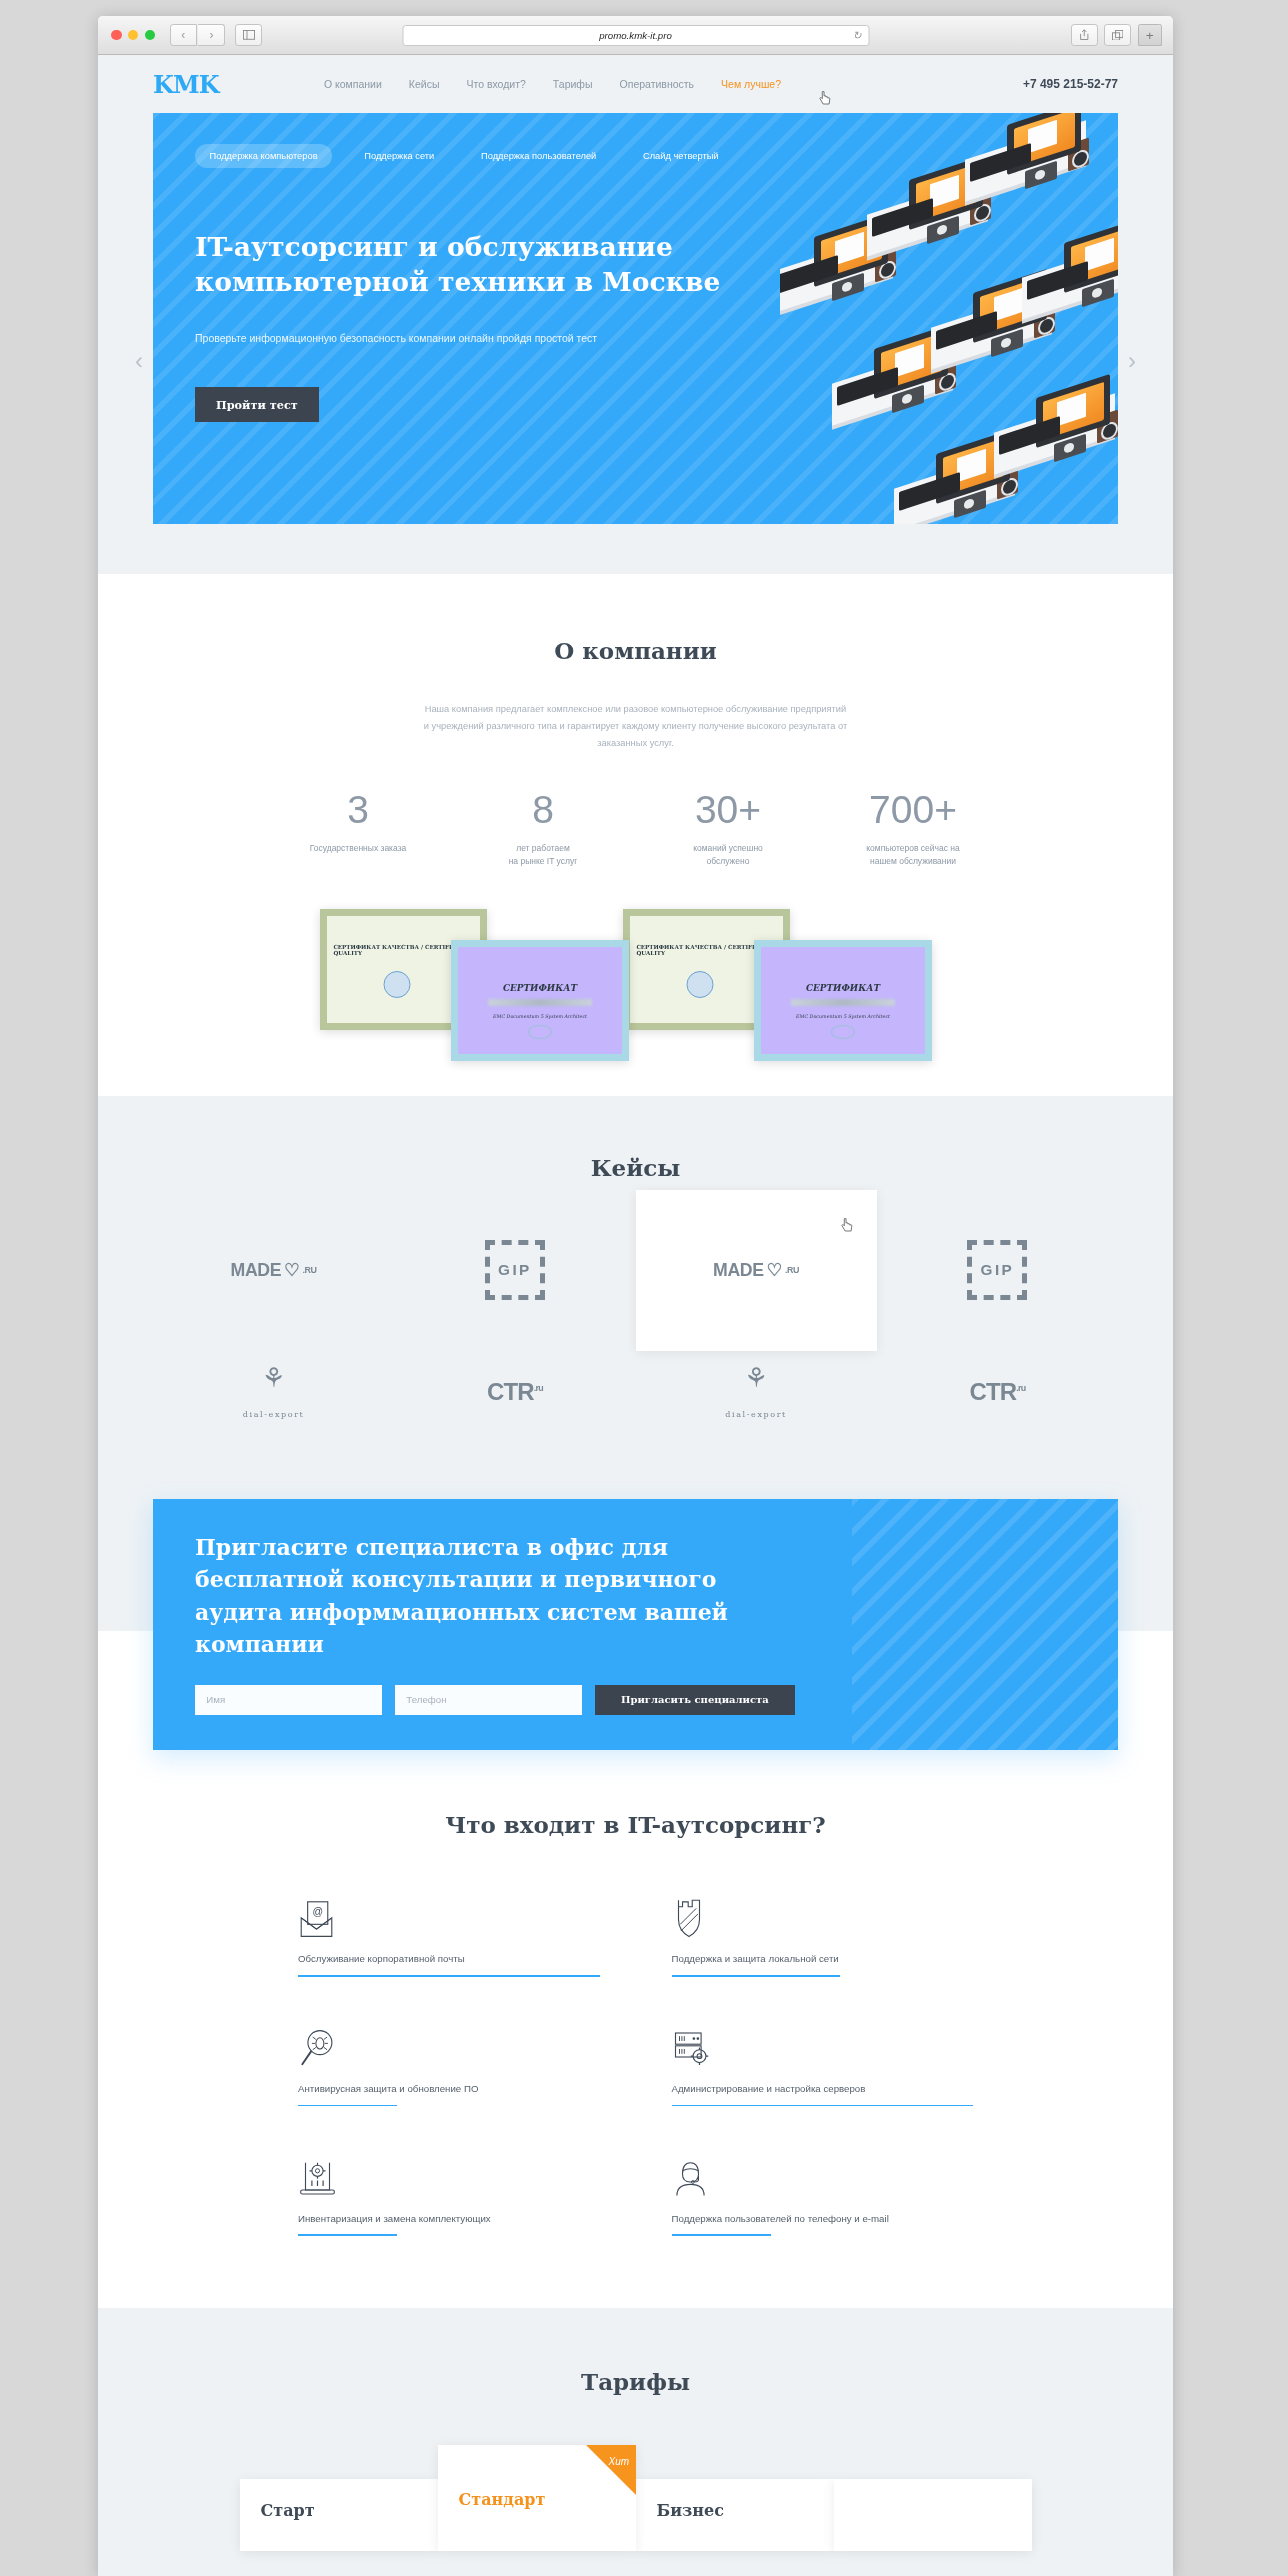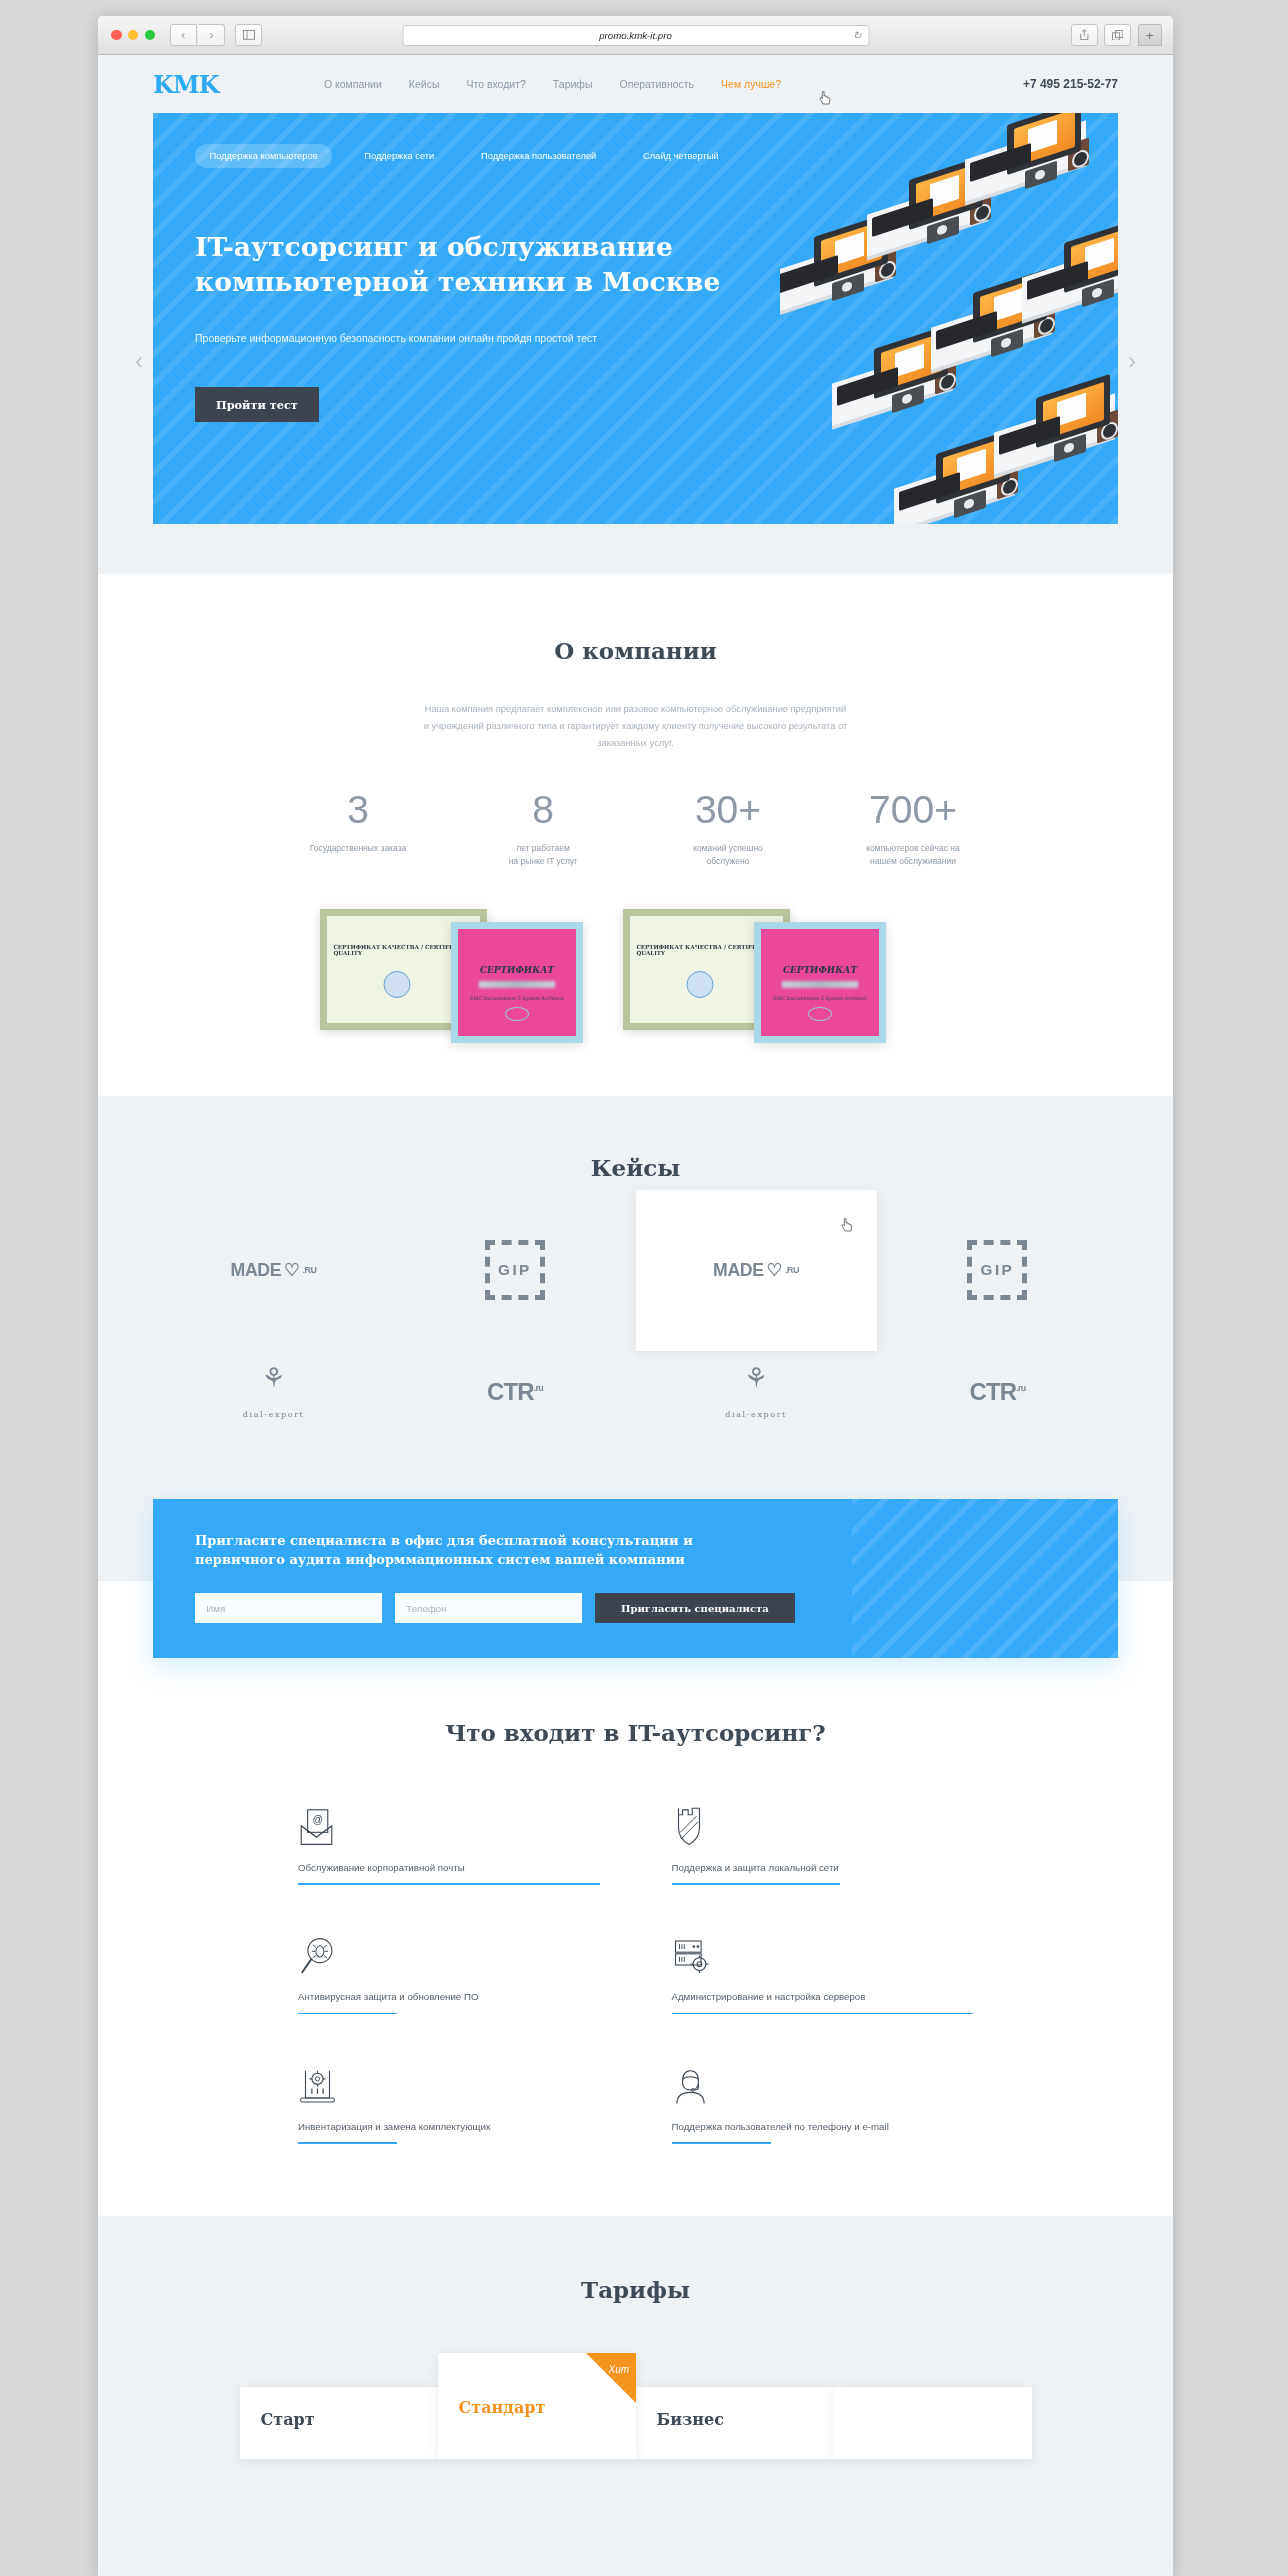--- a/index.html
+++ b/index.html
@@ -181,22 +181,22 @@
   }
   .stat-lbl { margin-top: 13px; font-size: 8.5px; line-height: 1.6; color: #8d99a6; }
 
   .certs { position: relative; height: 153px; margin-top: 32px; }
   .cert { position: absolute; top: 11.3px; width: 167px; height: 122px; box-shadow: 0 2.4px 9.7px rgba(0,0,0,.14); }
   .cert.green {
     background: #eef3e4; border: 7.2px solid #b9c59a;
     top: 8px; height: 121px;
   }
   .cert.blue {
-    background: #ec4899; border: 7.2px solid #a9d8e6;
-    top: 21px; width: 132px; height: 121px; z-index: 3;
+    background: #c4b5fd; border: 7.2px solid #a9d8e6;
+    top: 39px; width: 178px; height: 121px; z-index: 3;
   }
   .cert-inner { position: relative; width: 100%; height: 100%; overflow: hidden; }
   .cert-ttl {
     position: absolute; left: 0; right: 0; top: 34%;
     text-align: center; font-family: "DejaVu Serif", serif;
     font-style: italic; font-weight: bold; font-size: 8.9px; color: #2d3a44;
   }
   .cert.green .cert-ttl { text-align: left; left: 6.4px; top: 26%; font-style: normal; font-size: 5.6px; }
   .cert-sub {
     position: absolute; left: 0; right: 0; top: 63%;
@@ -242,21 +242,21 @@
     position: relative; background: #35a9f9; padding: 32px 42px 35px; overflow: hidden;
     box-shadow: 0 8px 24px rgba(53,169,249,.22);
   }
   .cta-bg {
     position: absolute; right: 0; top: 0; width: 266px; height: 100%;
     background: repeating-linear-gradient(135deg, rgba(255,255,255,.12) 0 5.6px, rgba(255,255,255,0) 5.6px 21px);
   }
   .cta-h {
     position: relative; z-index: 2;
     font-family: "DejaVu Serif", serif; font-weight: bold;
-    font-size: 13px; line-height: 1.48; color: #fff; max-width: 564px;
+    font-size: 22px; line-height: 1.48; color: #fff; max-width: 564px;
   }
   .cta-form { position: relative; z-index: 2; display: flex; gap: 13px; margin-top: 24px; }
   .cta-form input {
     width: 187px; height: 30px; border: none; background: #fafdff;
     padding: 0 11.3px; font-size: 9.7px; color: #3f4a57;
     font-family: "Liberation Sans", sans-serif;
   }
   .cta-form input::placeholder { color: #a8b2bd; }
   .cta-form button {
     height: 30px; padding: 0 26px; border: none; background: #3c4450; color: #fff;

